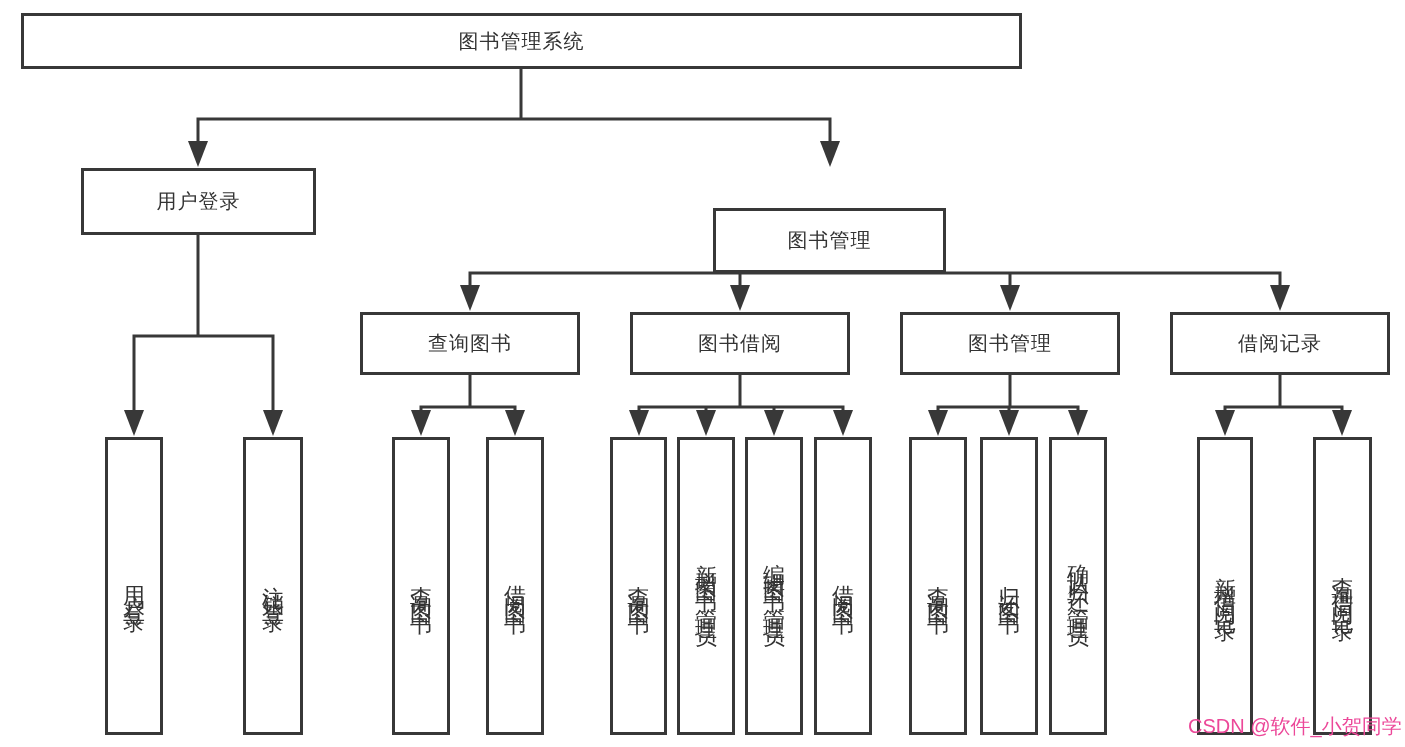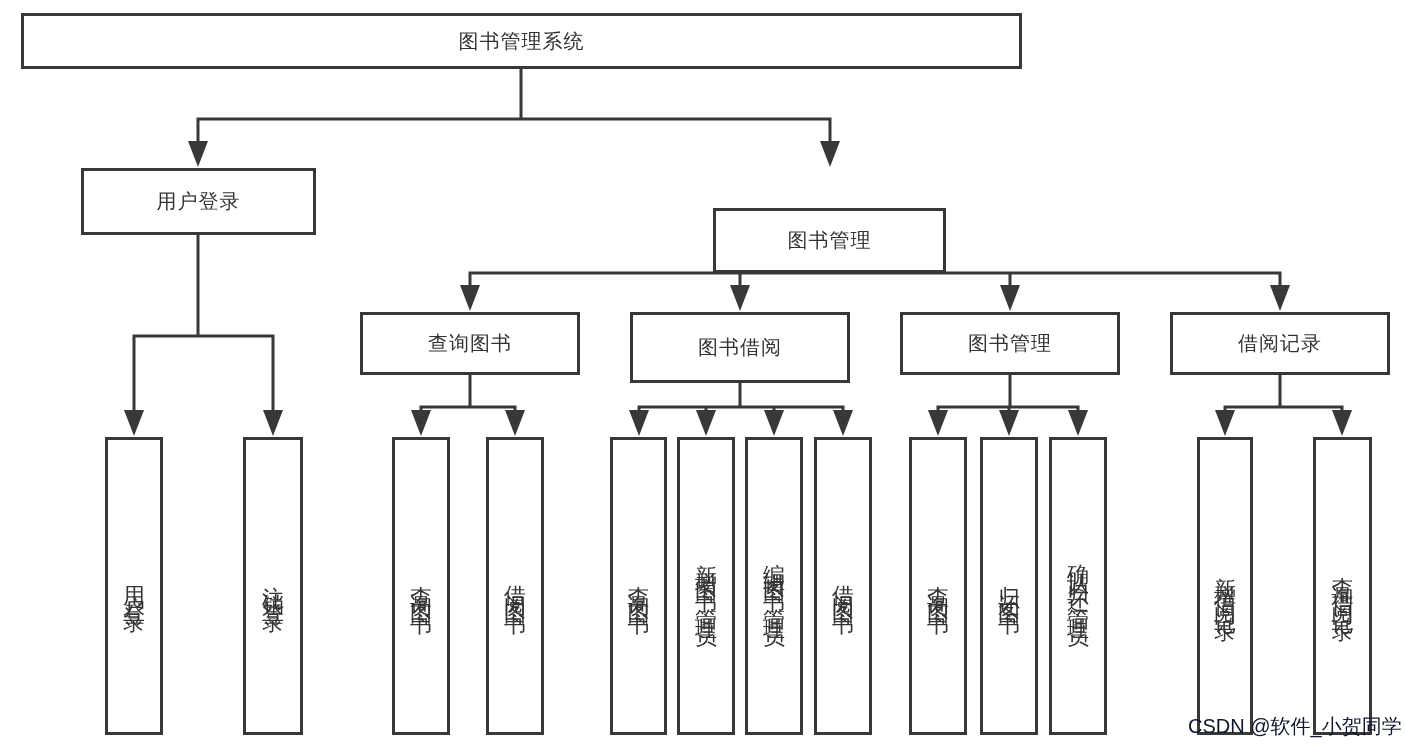--- a/index.html
+++ b/index.html
@@ -47,21 +47,21 @@
     letter-spacing: 9px;
     line-height: 1;
     white-space: nowrap;
     color: #333333;
   }
   
   #n-root            { left: 21px;   top: 13px;  width: 1001px; height: 56px; }
   #n-user-login      { left: 81px;   top: 168px; width: 235px;  height: 67px; }
   #n-book-mgmt       { left: 713px;  top: 168px; width: 233px;  height: 65px; margin-top: 40px; }
   #n-new-book-rec    { left: 360px;  top: 312px; width: 220px;  height: 63px; }
-  #n-book-borrow     { left: 630px;  top: 312px; width: 220px;  height: 71px; }
+  #n-book-borrow     { left: 630px;  top: 312px; width: 220px;  height: 63px; }
   #n-current-borrow  { left: 900px;  top: 312px; width: 220px;  height: 63px; }
   #n-borrow-records  { left: 1170px; top: 312px; width: 220px;  height: 63px; }
   .vnode             { top: 437px; height: 298px; }
   #n-a1 { left: 105px;  width: 58px; }
   #n-a2 { left: 243px;  width: 60px; }
   #n-b1 { left: 392px;  width: 58px; }
   #n-b2 { left: 486px;  width: 58px; }
   #n-c1 { left: 610px;  width: 57px; }
   #n-c2 { left: 677px;  width: 58px; }
   #n-c3 { left: 745px;  width: 58px; }
@@ -69,21 +69,21 @@
   #n-d1 { left: 909px;  width: 58px; }
   #n-d2 { left: 980px;  width: 58px; }
   #n-d3 { left: 1049px; width: 58px; }
   #n-e1 { left: 1197px; width: 56px; }
   #n-e2 { left: 1313px; width: 59px; }
   #watermark {
     position: absolute;
     left: 1188px;
     top: 713px;
     font-size: 20px;
-    color: #0f172a;
+    color: #ec4899;
     white-space: nowrap;
     z-index: 3;
     text-align: center;
   }
 </style>
 </head>
 <body>
 
 <div id="canvas">
 

